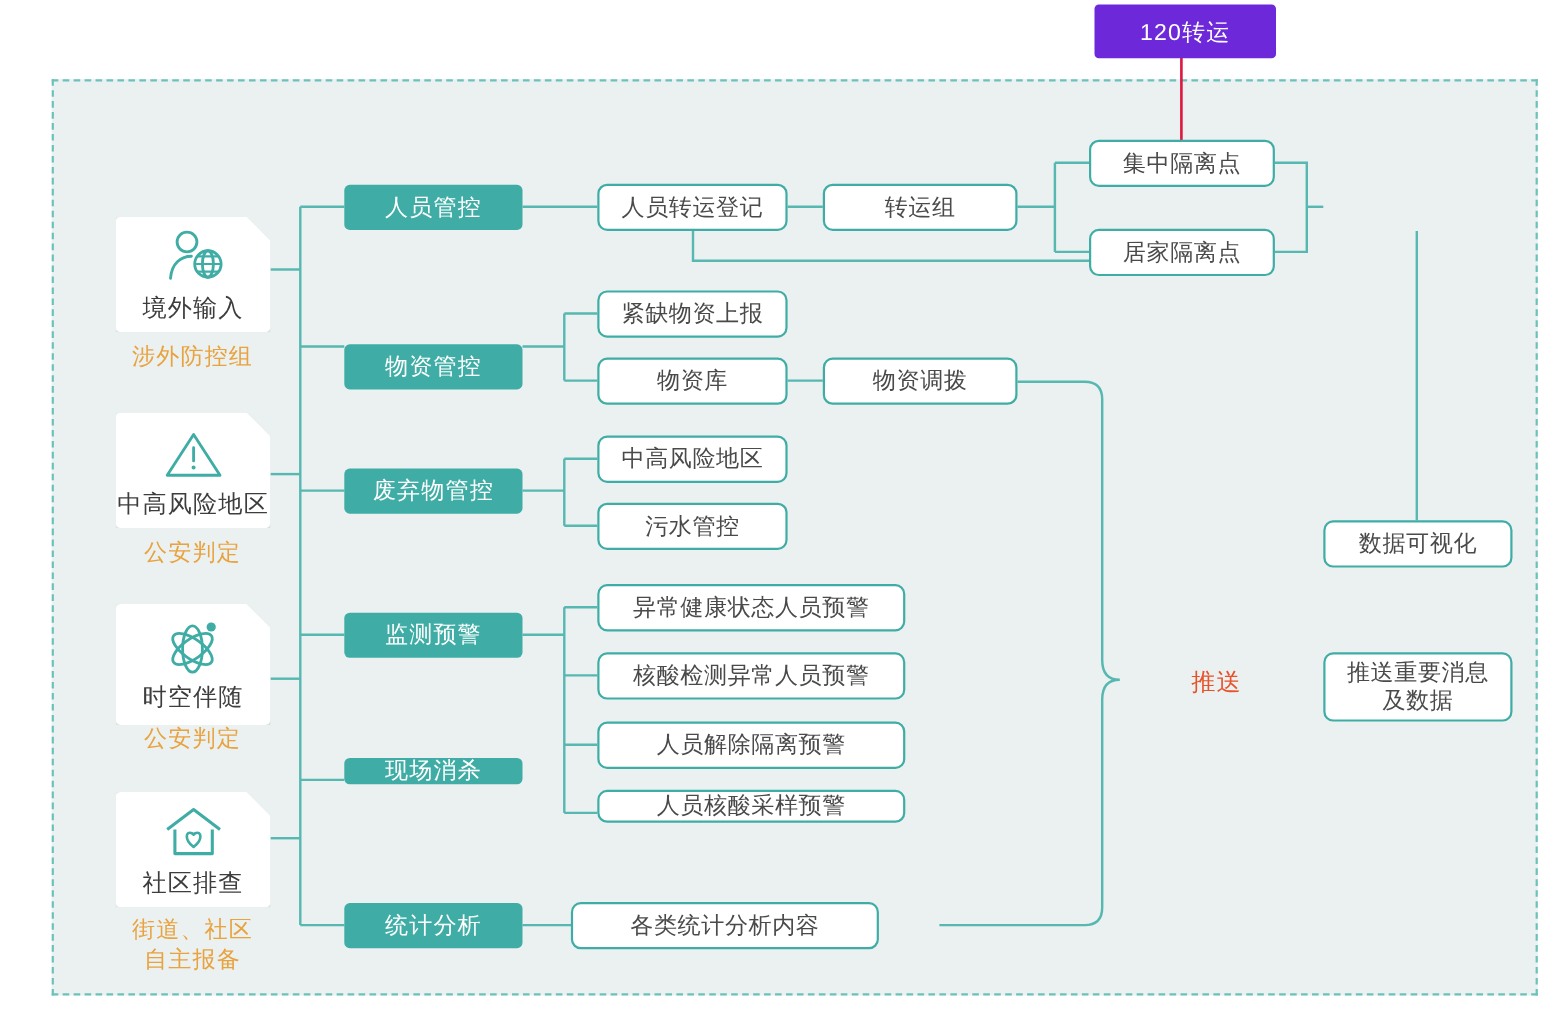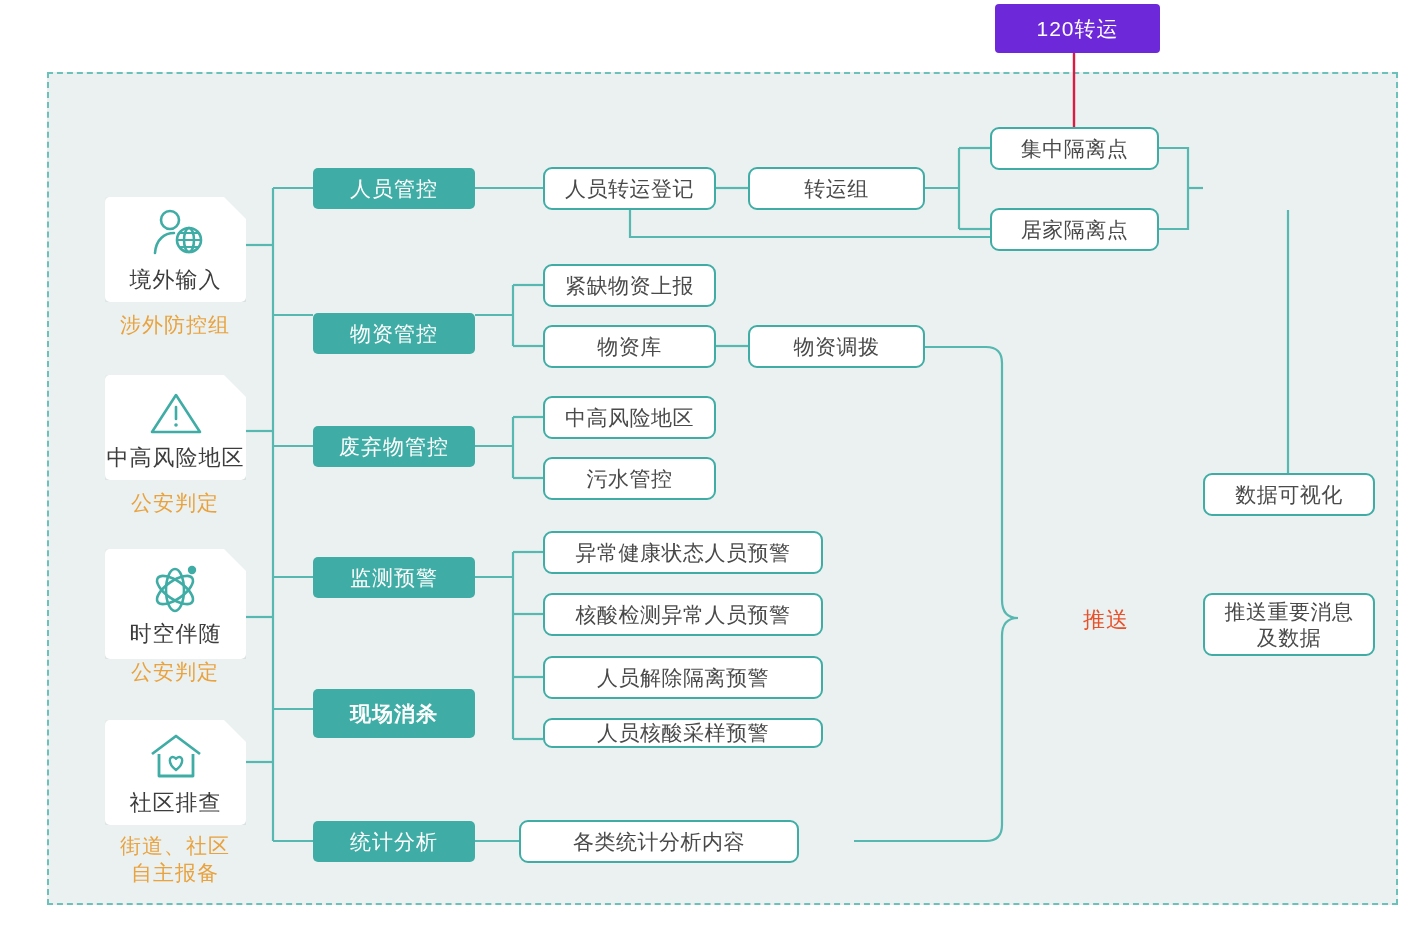--- a/index.html
+++ b/index.html
@@ -168,21 +168,21 @@
   </div>
   <div class="srclabel" style="left:75px;top:833px;width:200px;">
     <div>街道、社区</div>
     <div>自主报备</div>
   </div>
 
   <div class="node cat" style="left:313px;top:168px;width:162px;height:41px;">人员管控</div>
   <div class="node cat" style="left:313px;top:313px;width:162px;height:41px;">物资管控</div>
   <div class="node cat" style="left:313px;top:426px;width:162px;height:41px;">废弃物管控</div>
   <div class="node cat" style="left:313px;top:557px;width:162px;height:41px;">监测预警</div>
-  <div class="node cat" style="left:313px;top:689px;width:162px;height:49px;font-weight:bold;">现场消杀</div>
+  <div class="node cat" style="left:313px;top:689px;width:162px;height:24px;">现场消杀</div>
   <div class="node cat" style="left:313px;top:821px;width:162px;height:41px;">统计分析</div>
 
   <div class="node leaf" style="left:543px;top:167px;width:173px;height:43px;">人员转运登记</div>
   <div class="node leaf" style="left:748px;top:167px;width:177px;height:43px;">转运组</div>
   <div class="node leaf" style="left:990px;top:127px;width:169px;height:43px;">集中隔离点</div>
   <div class="node leaf" style="left:990px;top:208px;width:169px;height:43px;">居家隔离点</div>
 
   <div class="node leaf" style="left:543px;top:264px;width:173px;height:43px;">紧缺物资上报</div>
   <div class="node leaf" style="left:543px;top:325px;width:173px;height:43px;">物资库</div>
   <div class="node leaf" style="left:748px;top:325px;width:177px;height:43px;">物资调拨</div>

